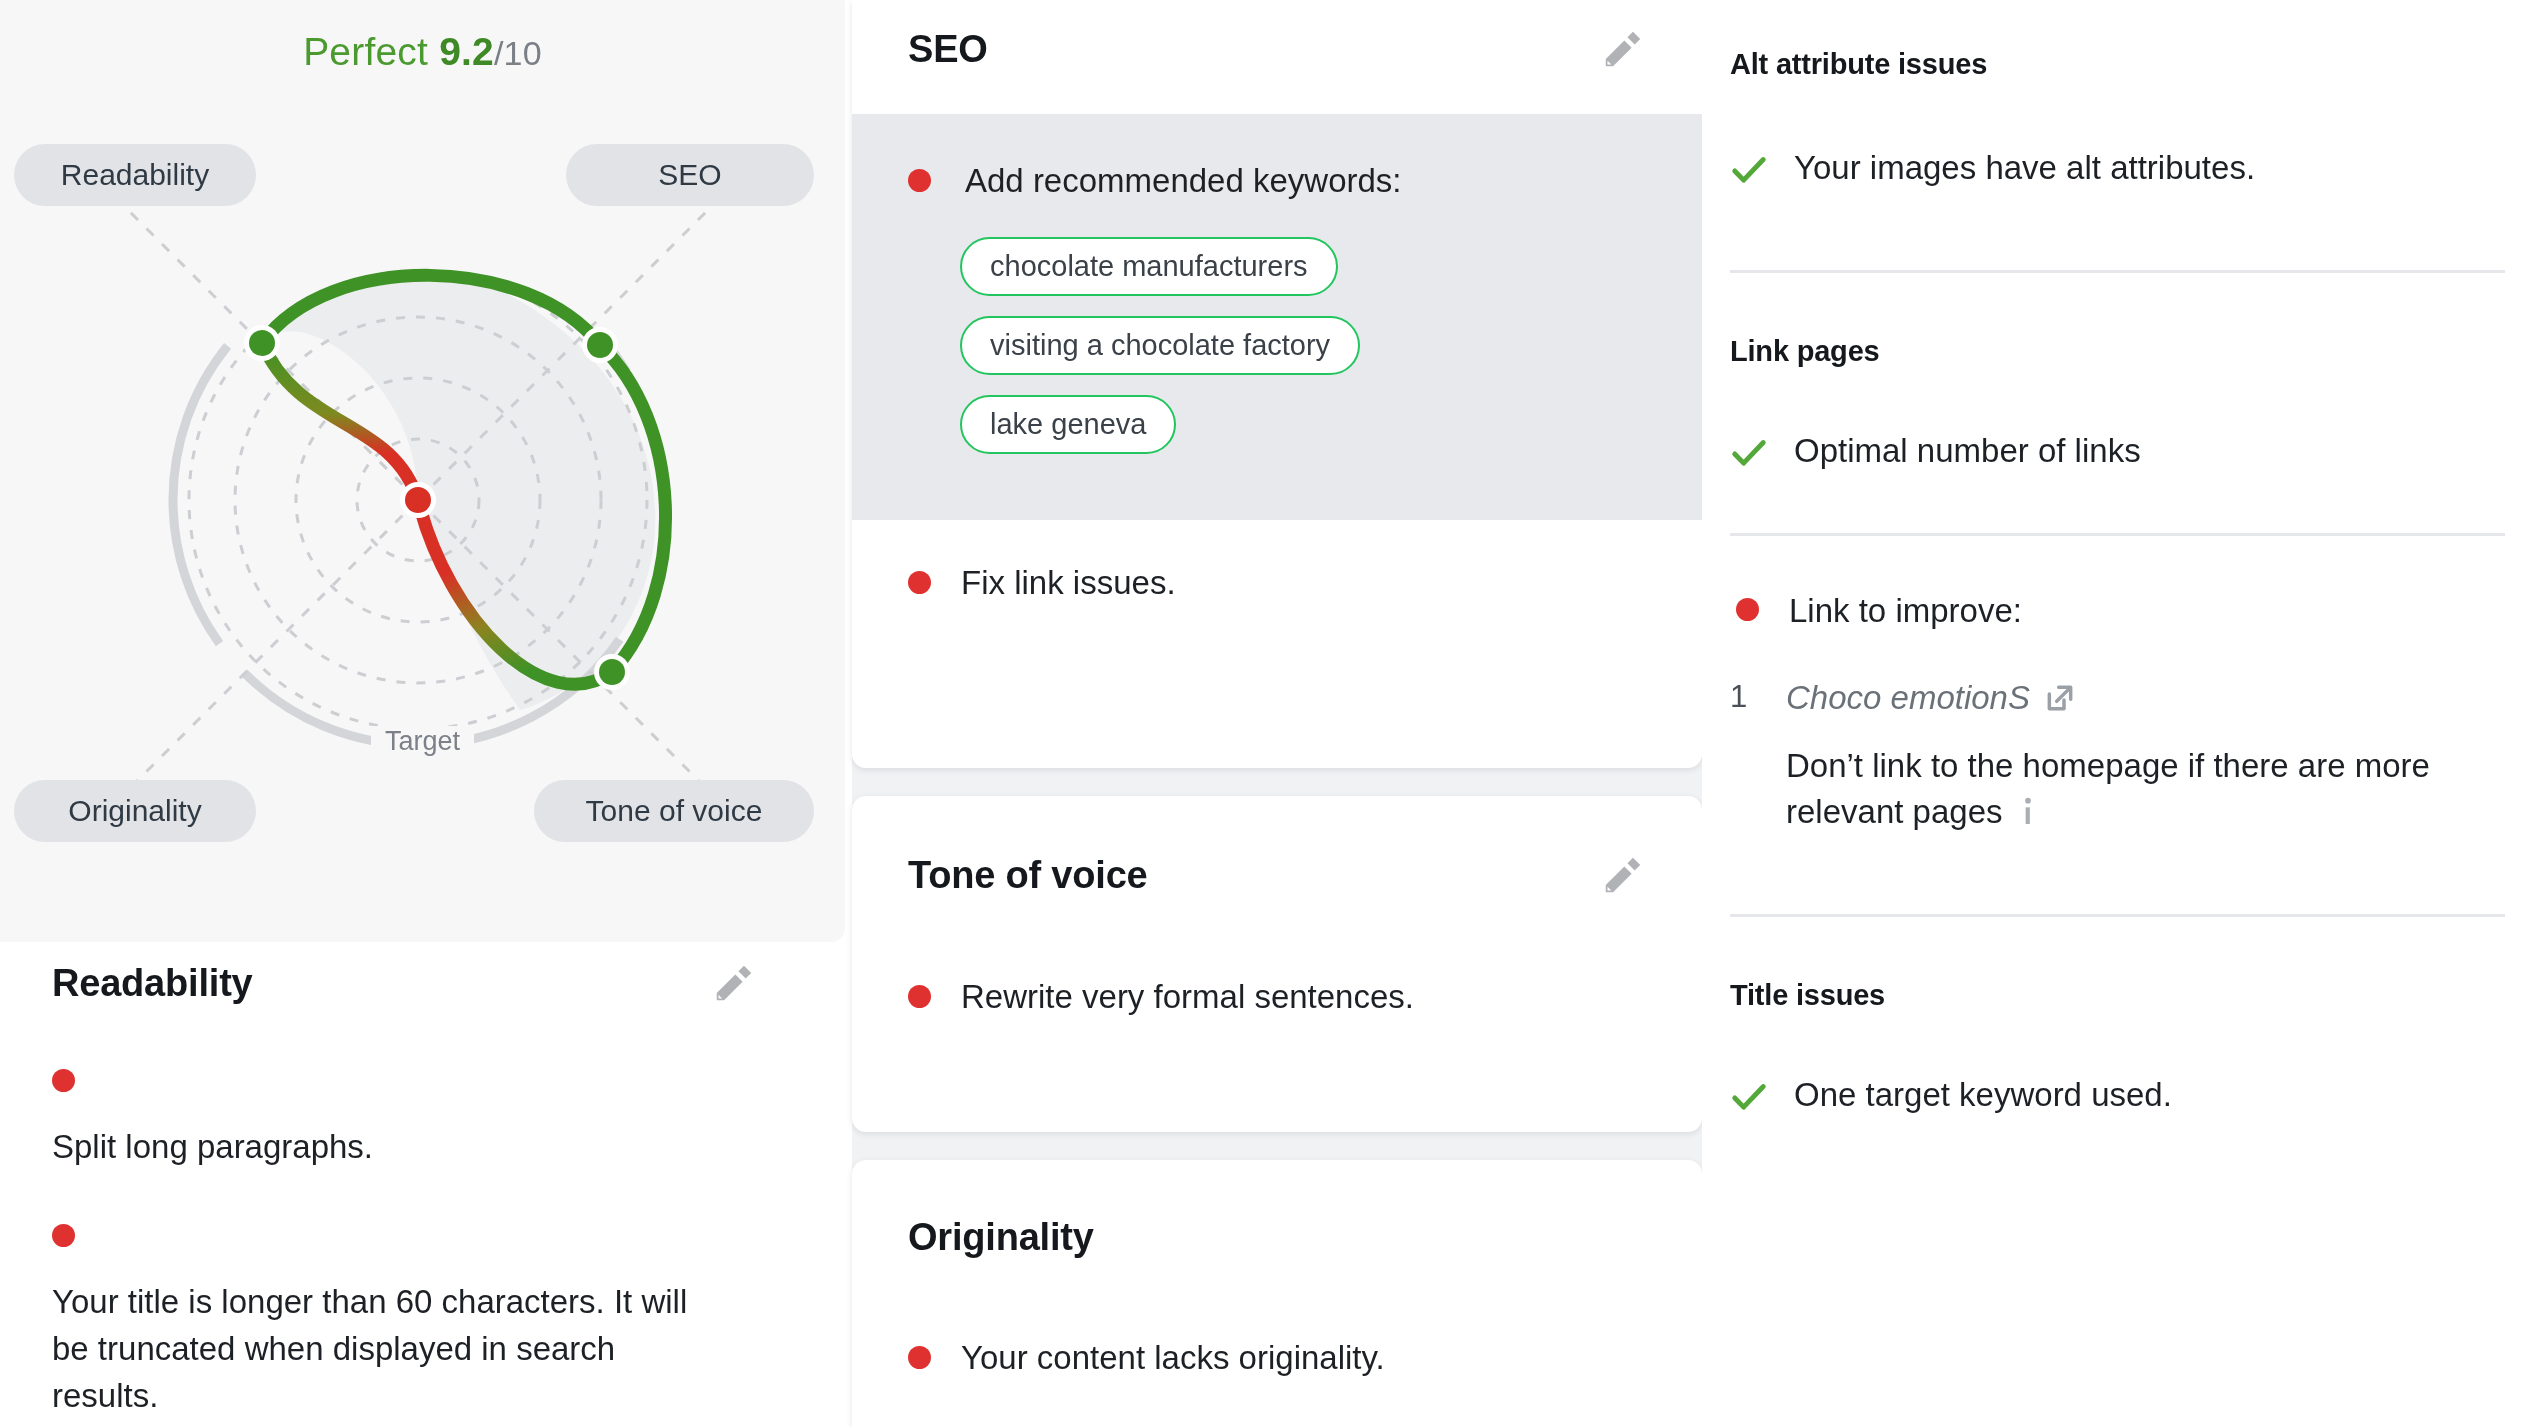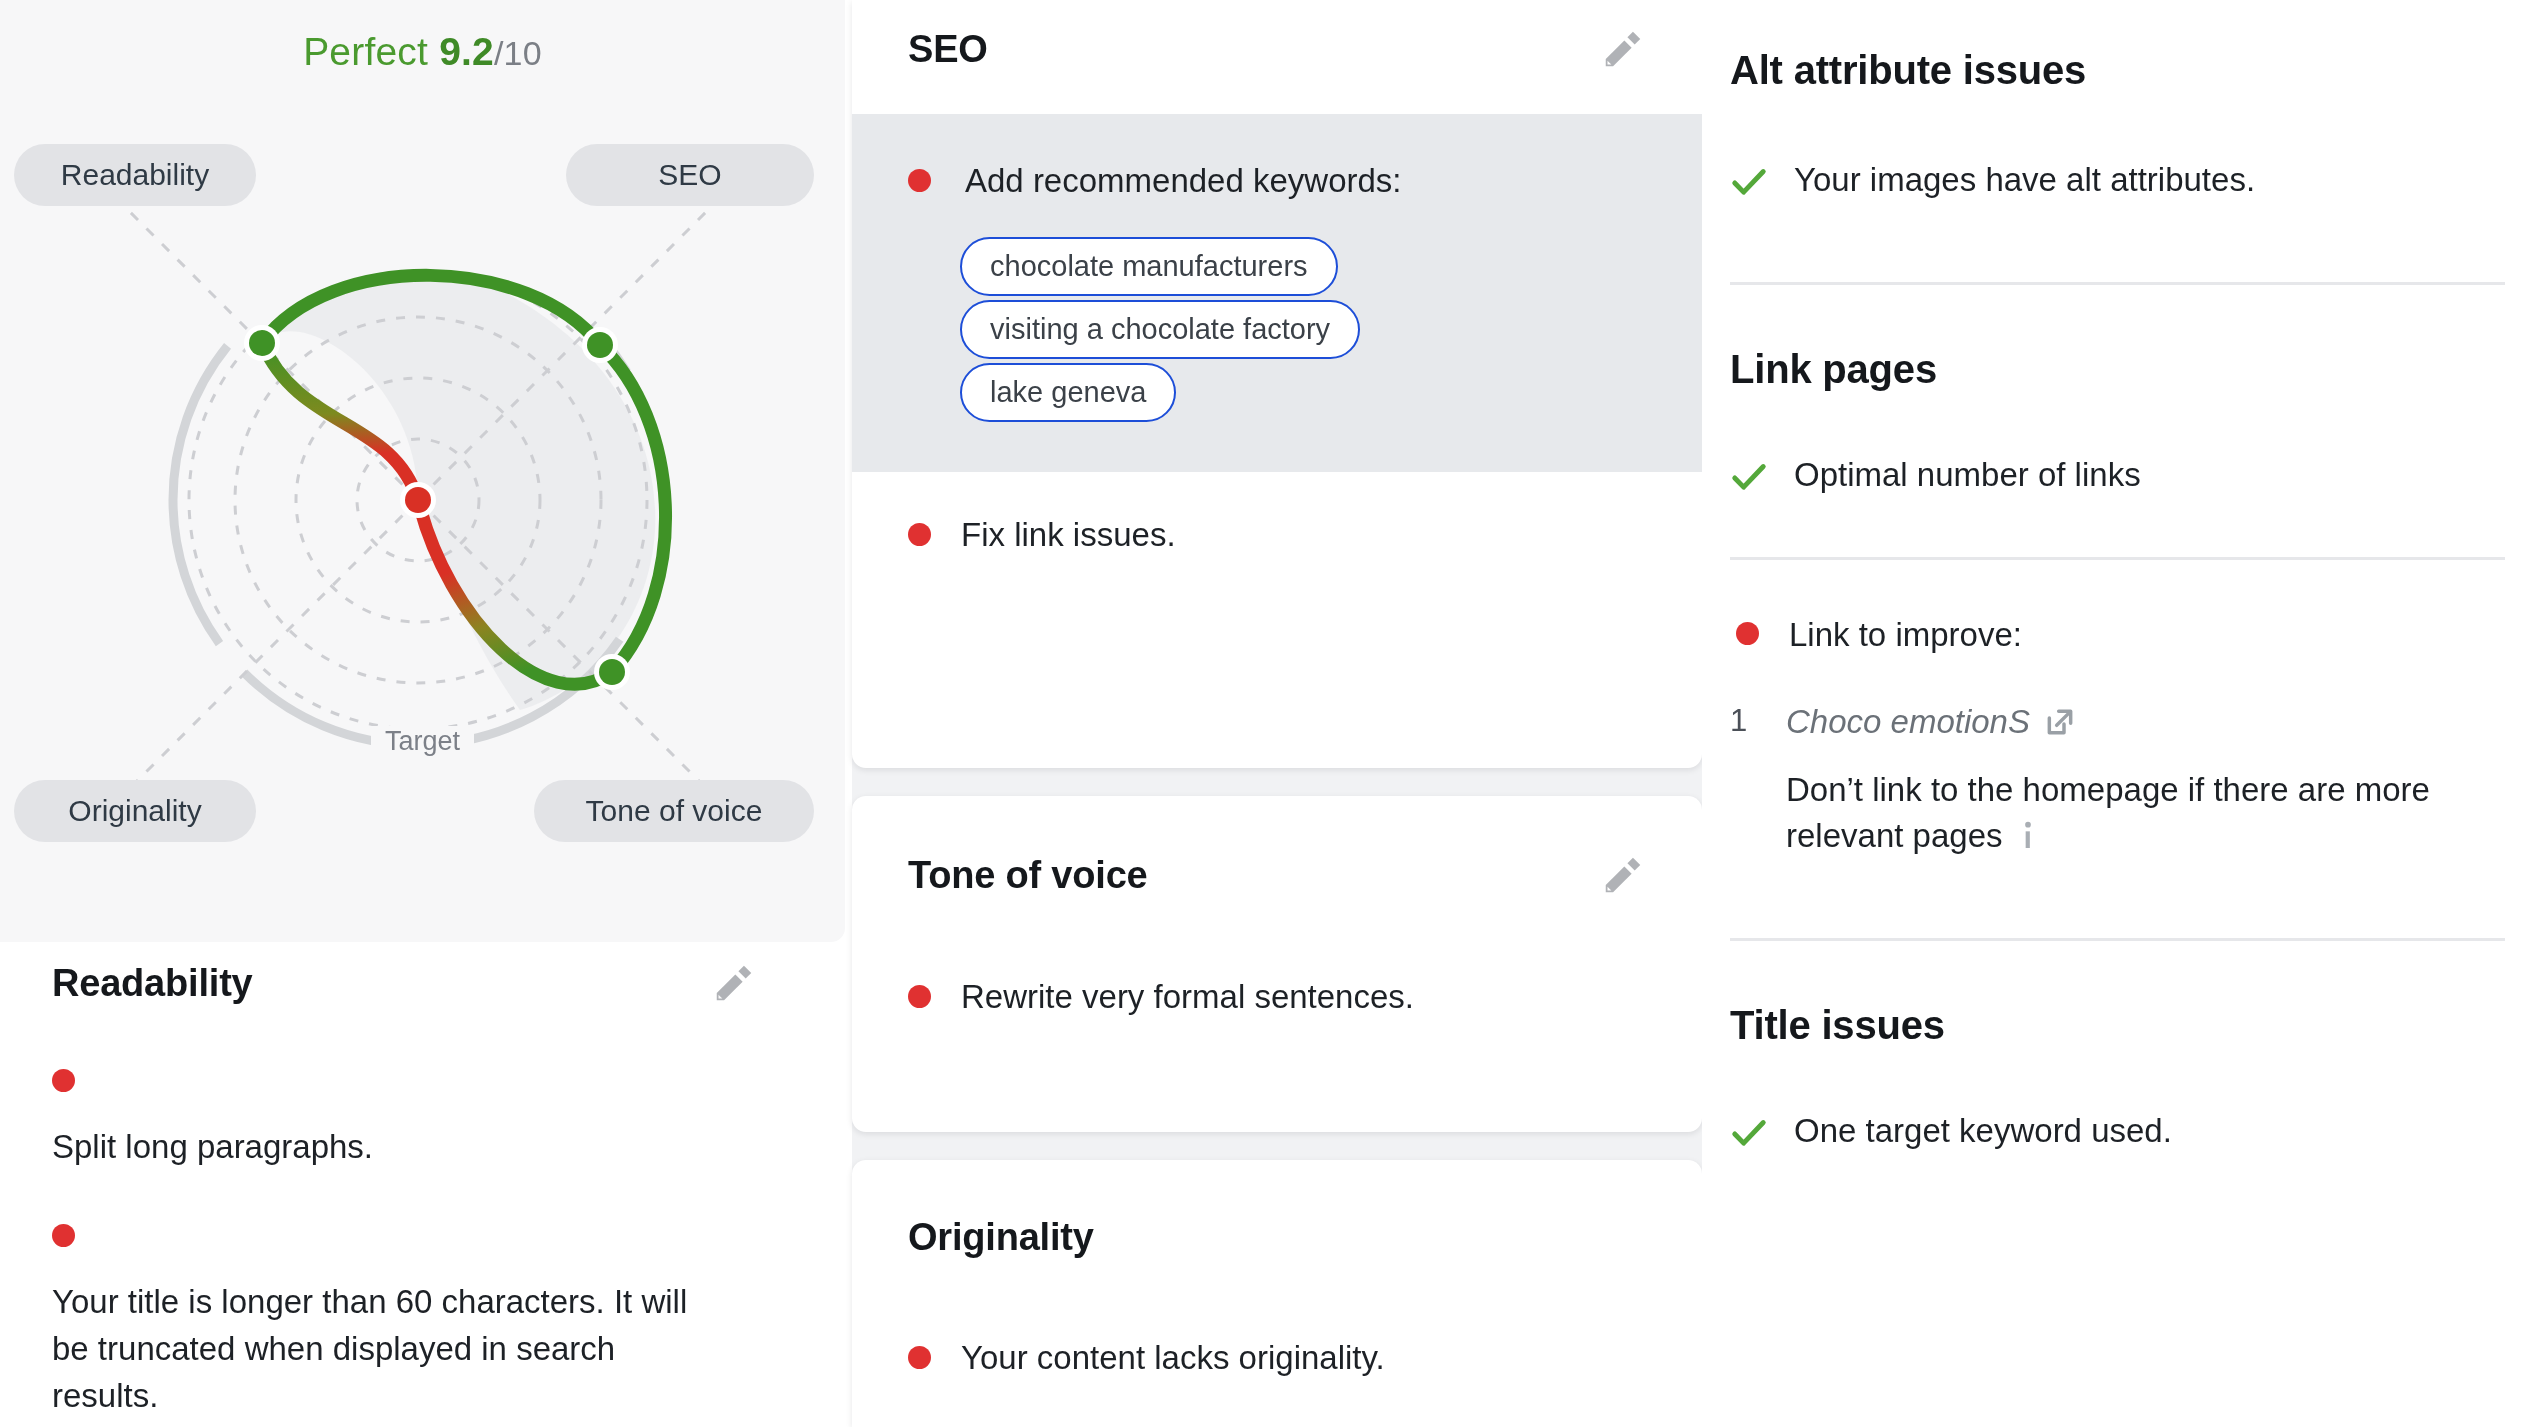--- a/index.html
+++ b/index.html
@@ -66,34 +66,34 @@
     box-shadow: 0 2px 6px rgba(20,24,30,.10);
     position: absolute; left: 0; width: 850px;
   }
   .card-inner { padding: 26px 56px 0 56px; }
   .card .sec-head { padding: 0 0 0 0; margin-bottom: 42px; }
   .kw-band { background: #e7e9ec; padding: 44px 56px 46px 56px; }
   .kw-head { display: flex; align-items: flex-start; gap: 34px; margin-bottom: 32px; }
   .kw-head .bullet-text { font-size: 33px; }
   .chips { padding-left: 52px; }
   .chip {
-    display: inline-block; background: #ffffff; border: 2px solid #1d4ed8;
+    display: inline-block; background: #ffffff; border: 2px solid #22c55e;
     border-radius: 30px; padding: 11px 28px; font-size: 29px; color: #3b4148;
-    margin-bottom: 4px;
+    margin-bottom: 20px;
   }
   .chip-row { display: block; }
   .plain-row { display: flex; align-items: flex-start; gap: 30px; padding: 40px 56px 54px 56px; }
 
   
   .col-right {
     position: relative; width: 837px; flex: 0 0 837px; height: 1427px;
     background: #ffffff; padding: 0 34px 0 28px;
   }
   .r-sec { padding-top: 0; }
-  .r-title { font-size: 40px; font-weight: 700; color: #15181c; letter-spacing: -0.2px; }
+  .r-title { font-size: 29px; font-weight: 700; color: #15181c; letter-spacing: -0.2px; }
   .r-row { display: flex; align-items: flex-start; gap: 26px; }
   .check { width: 38px; height: 38px; flex: 0 0 38px; margin-top: 6px; }
   .r-text { font-size: 33px; color: #1d2126; line-height: 1.42; }
   .rule { height: 3px; background: #e6e7ea; width: 100%; }
   .link-row { display: flex; align-items: flex-start; gap: 30px; }
   .lnum { font-size: 31px; color: #4b5058; width: 26px; flex: 0 0 26px; }
   .lname {
     font-size: 33px; color: #6b7178; font-style: italic; display: inline-flex;
     align-items: center; gap: 14px;
   }

